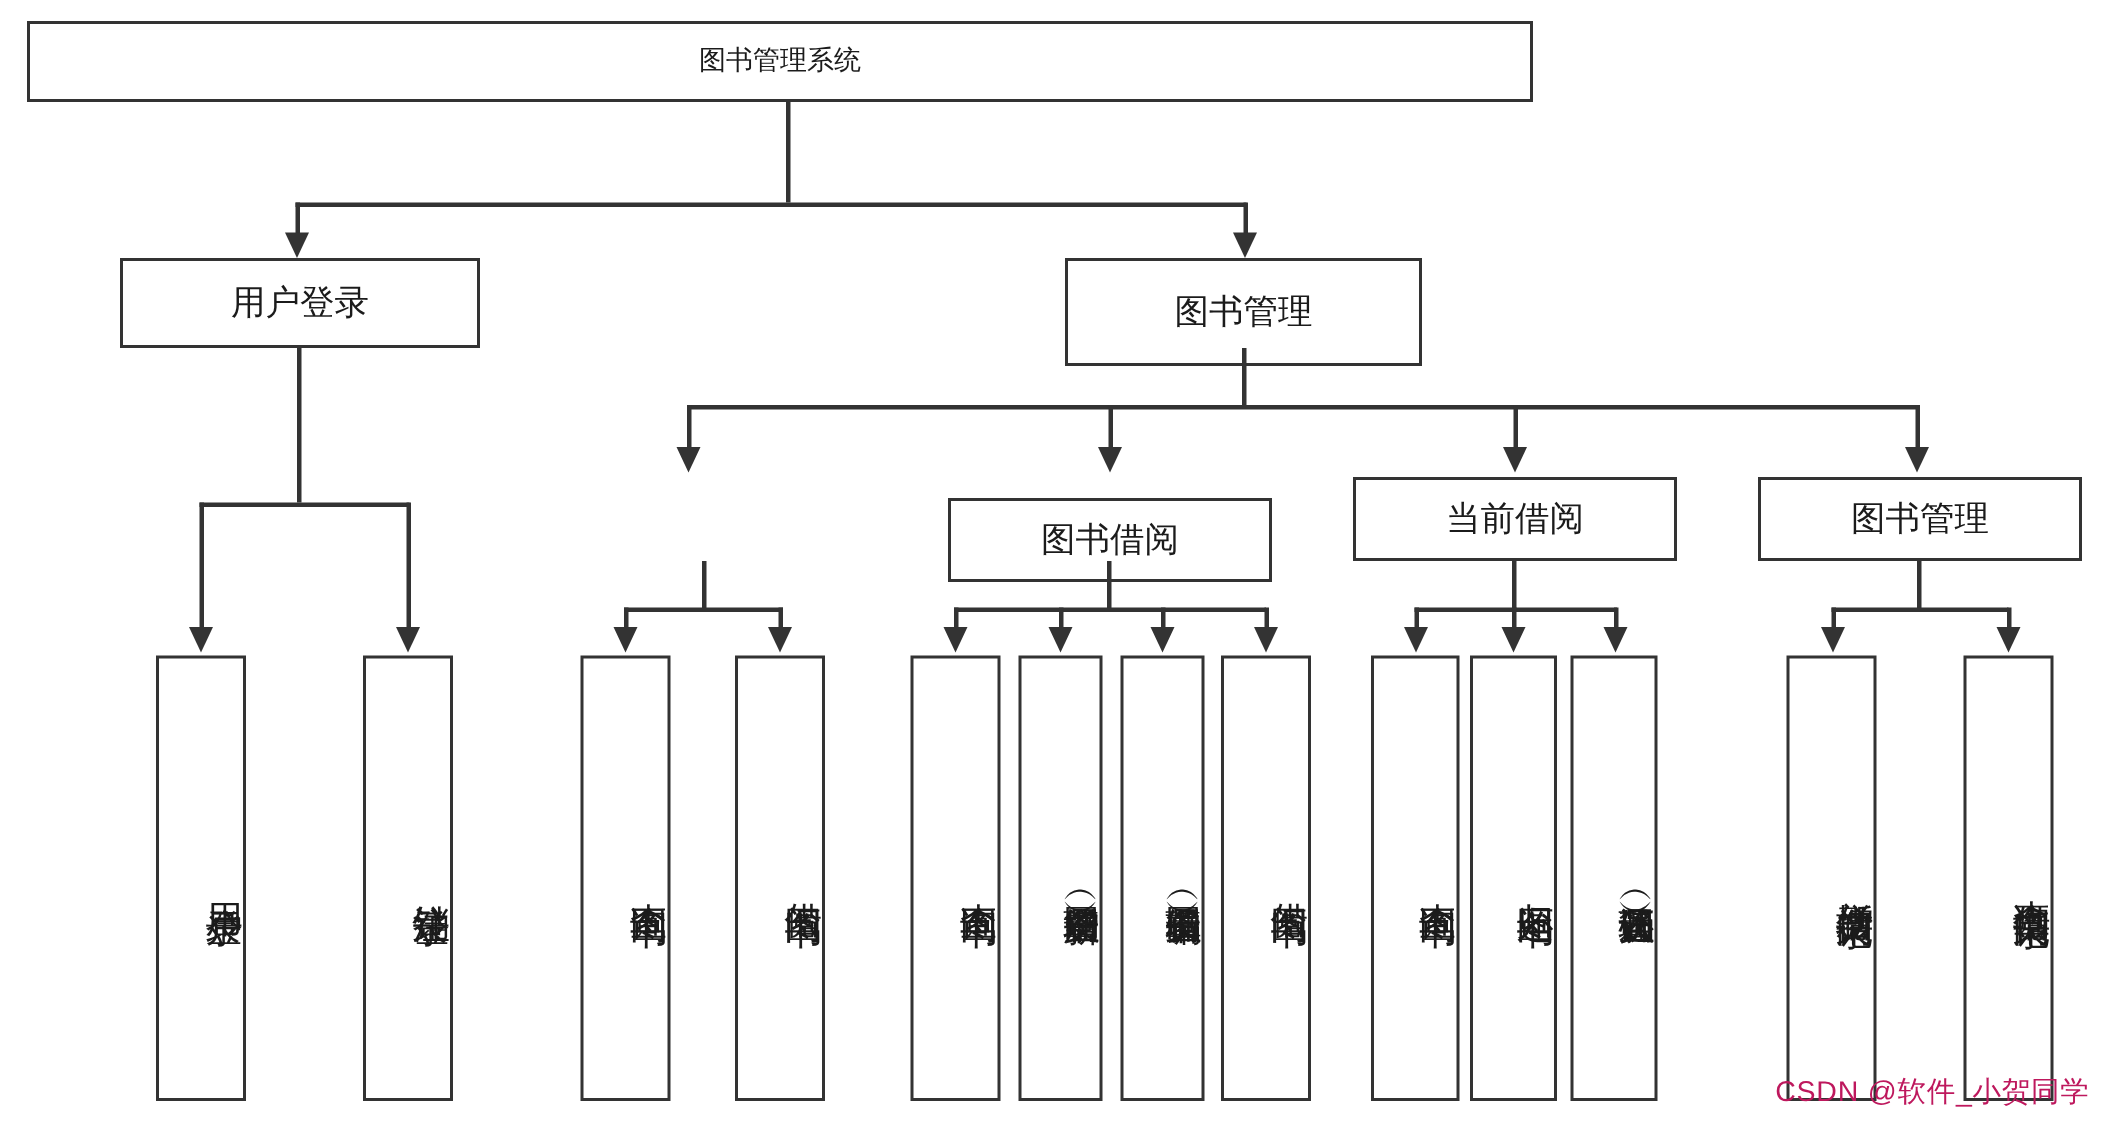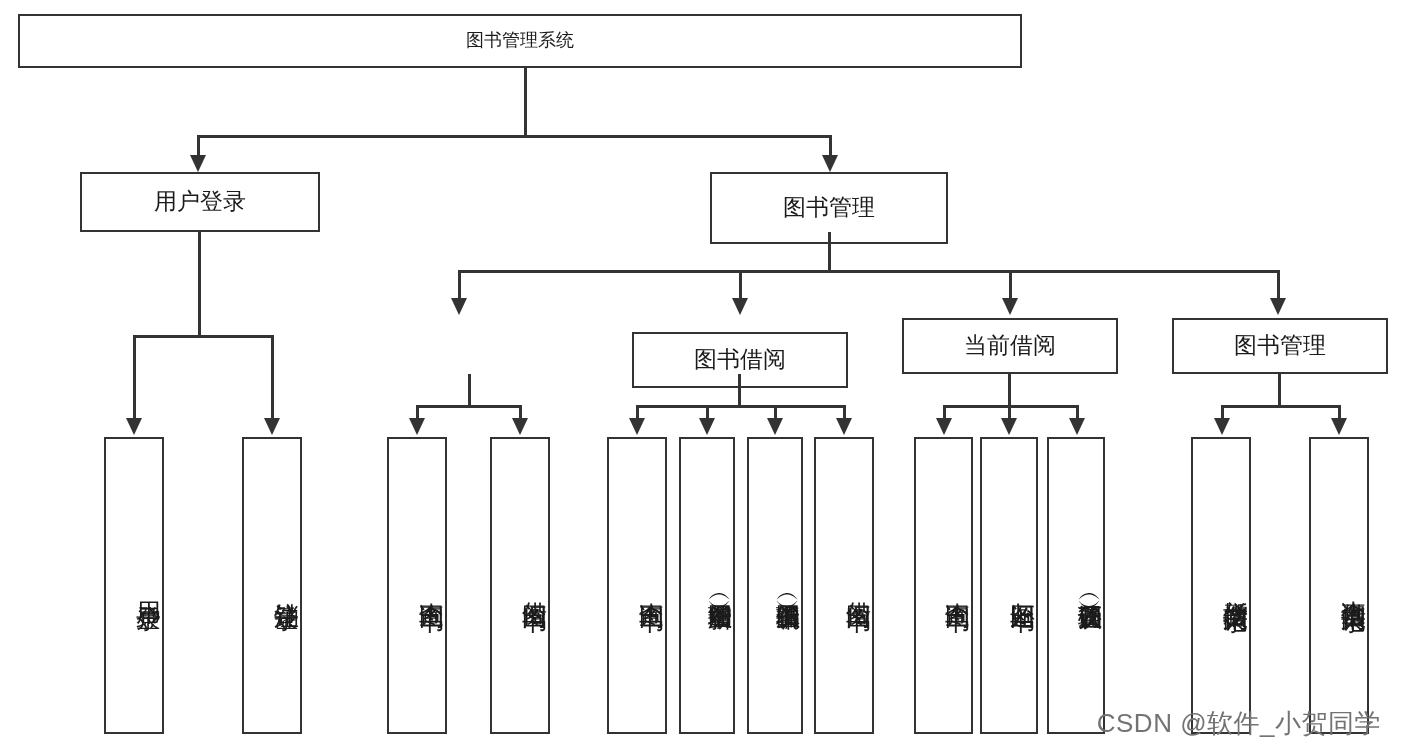--- a/index.html
+++ b/index.html
@@ -62,24 +62,24 @@
   .arrow{
     position:absolute;
     width:0;height:0;
     border-left:8px solid transparent;
     border-right:8px solid transparent;
     border-top:17px solid #333333;
   }
   
   #watermark{
     position:absolute;
-    right:24px;
+    right:12px;
     bottom:6px;
-    font-size:26px;
-    color:#737373;
+    font-size:19px;
+    color:#be185d;
     letter-spacing:.5px;
     white-space:nowrap;
     user-select:none;
   }
 </style>
 </head>
 <body>
 
 <div id="canvas">
 

